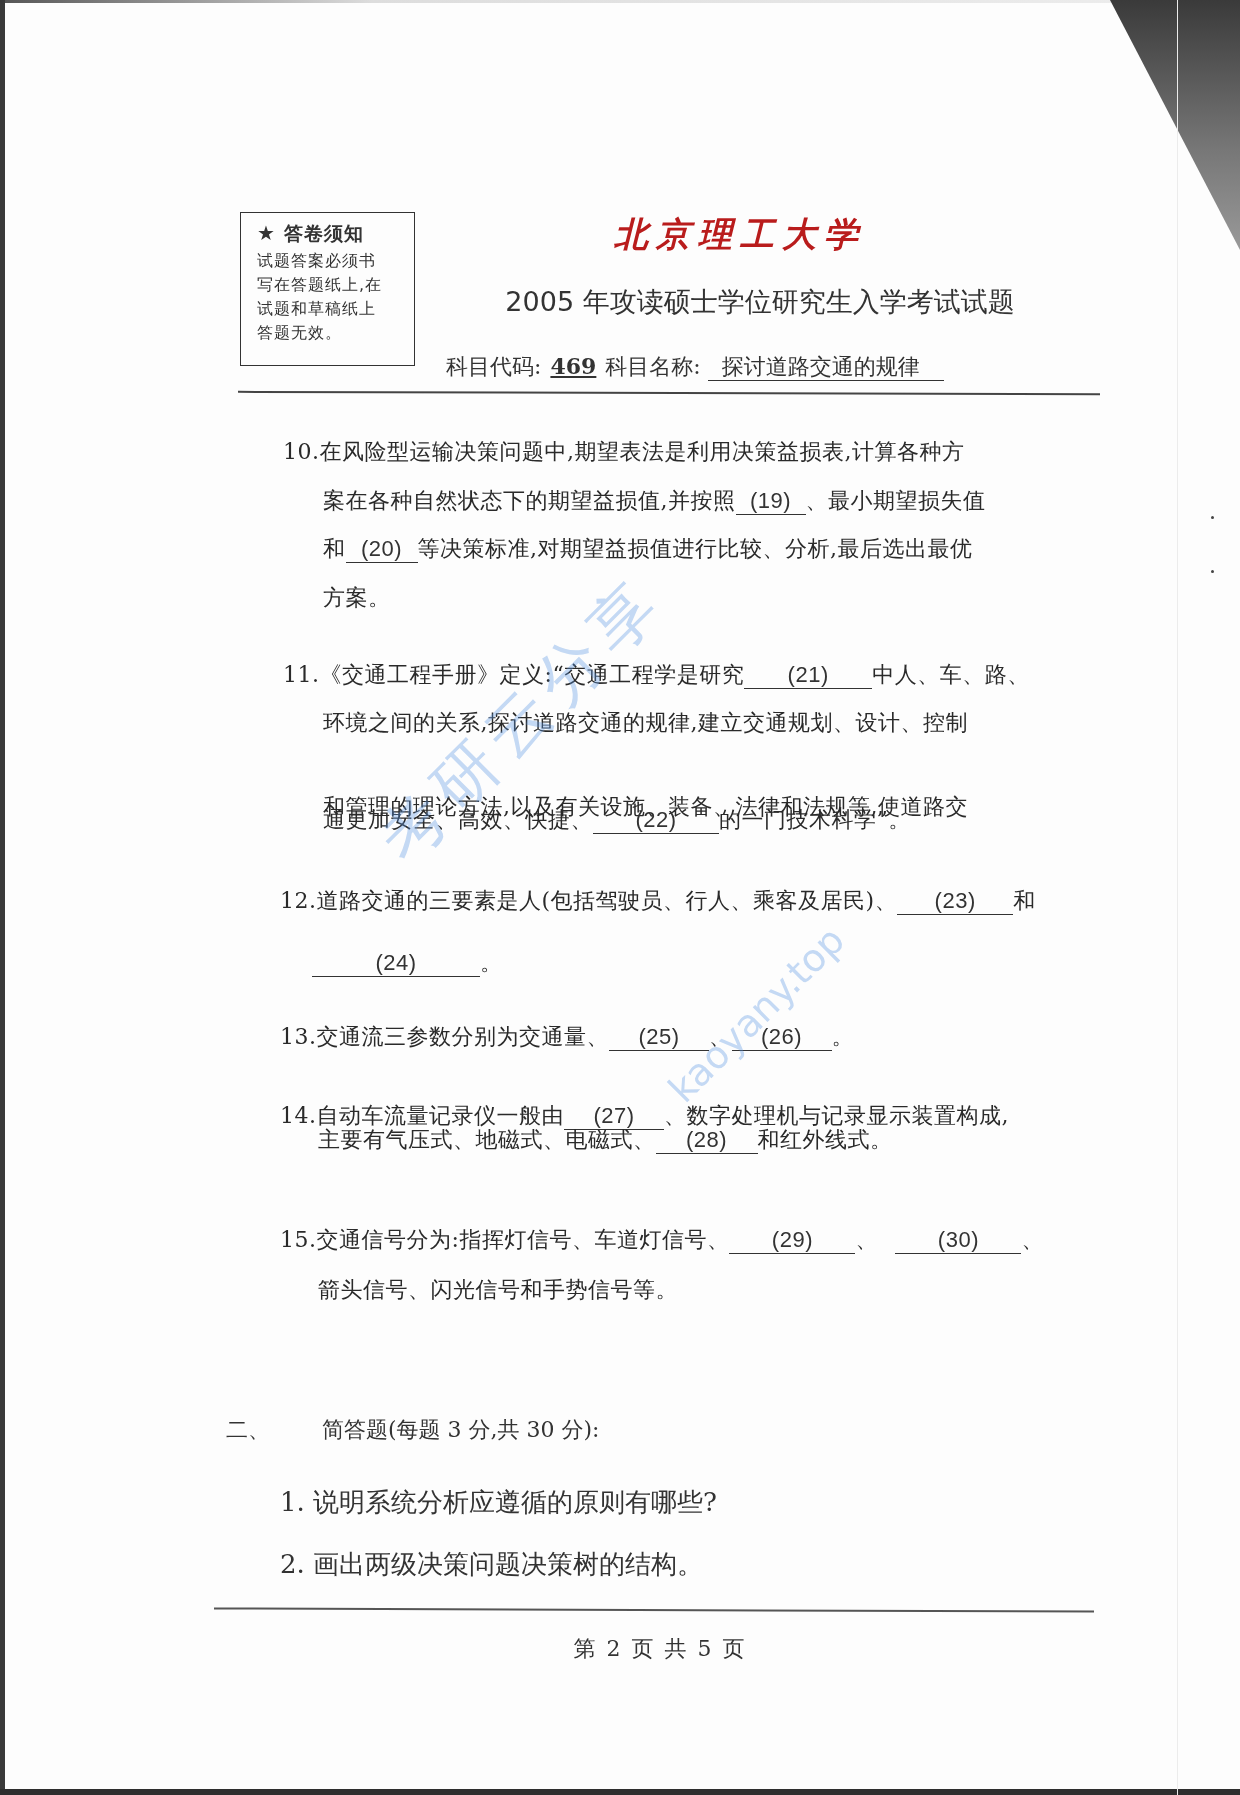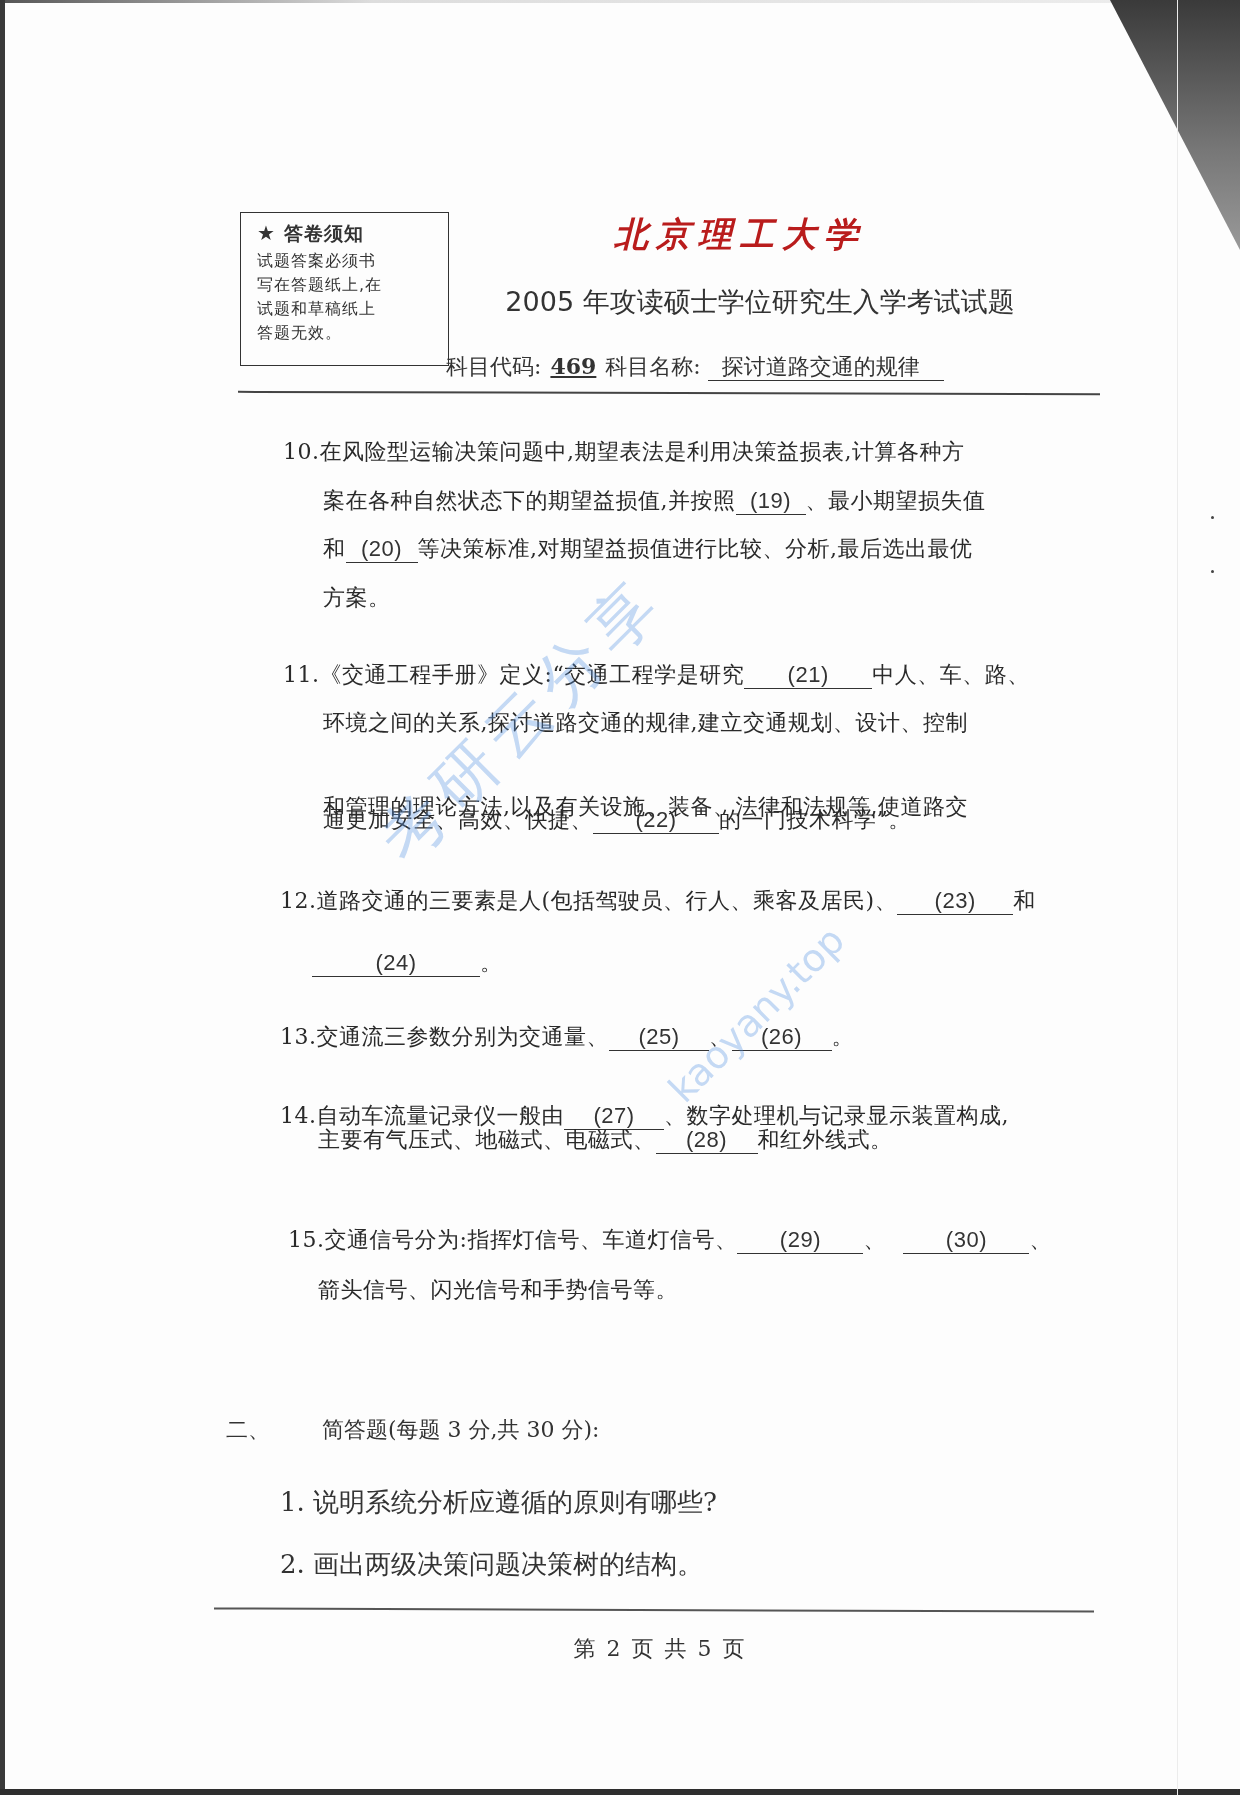--- a/index.html
+++ b/index.html
@@ -14,21 +14,21 @@
   .top-edge { position:absolute; left:0; top:0; width:1240px; height:3px; background:linear-gradient(90deg,#555,#ddd 30%,#eee); }
   .corner-shadow {
     position:absolute; right:0; top:0; width:130px; height:250px;
     background:linear-gradient(180deg,#3a3a3a,#777 60%,#999);
     clip-path:polygon(0 0,100% 0,100% 100%);
   }
   .fold-line { position:absolute; left:1177px; top:0; width:1px; height:1795px; background:#ececec; }
   .speck { position:absolute; width:3px; height:3px; background:#444; border-radius:50%; }
 
   .notice-box {
-    position:absolute; left:240px; top:212px; width:209px; height:154px;
+    position:absolute; left:240px; top:212px; width:175px; height:154px;
     border:1.5px solid #333; box-sizing:border-box; padding:8px 10px 6px 16px;
     font-family:"DejaVu Sans","Liberation Sans",sans-serif; color:#333;
   }
   .notice-title { font-size:19px; font-weight:bold; letter-spacing:1px; margin-bottom:2px; }
   .notice-title .star { font-size:20px; margin-right:8px; }
   .notice-line { font-size:16px; line-height:24px; letter-spacing:1px; }
 
   .uni-title {
     position:absolute; left:560px; top:212px; width:360px; text-align:center;
     font-family:"DejaVu Serif",serif; font-weight:bold; font-size:34px; letter-spacing:8px;
@@ -128,21 +128,21 @@
   <span class="qnum">13.</span><span>交通流三参数分别为交通量、</span><span class="blank" style="width:100px">(25)</span><span>、</span><span class="blank" style="width:100px">(26)</span><span>。</span>
 </div>
 
 <div class="q" style="left:280px;top:1101px">
   <span class="qnum">14.</span><span>自动车流量记录仪一般由</span><span class="blank" style="width:100px">(27)</span><span>、数字处理机与记录显示装置构成,</span>
 </div>
 <div class="q" style="left:318px;top:1125px">
   <span>主要有气压式、地磁式、电磁式、</span><span class="blank" style="width:102px">(28)</span><span>和红外线式。</span>
 </div>
 
-<div class="q" style="left:288px;top:1225px">
+<div class="q" style="left:280px;top:1225px">
   <span class="qnum">15.</span><span>交通信号分为:指挥灯信号、车道灯信号、</span><span class="blank" style="width:126px">(29)</span><span style="display:inline-block;width:40px">、</span><span class="blank" style="width:126px">(30)</span><span>、</span>
 </div>
 <div class="q" style="left:318px;top:1275px">箭头信号、闪光信号和手势信号等。</div>
 
 <div class="watermark wm-cn">考研云分享</div>
 <div class="watermark wm-en">kaoyany.top</div>
 
 <div class="section-title">
   <span class="sec-num">二、</span><span>简答题(每题 3 分,共 30 分):</span>
 </div>

